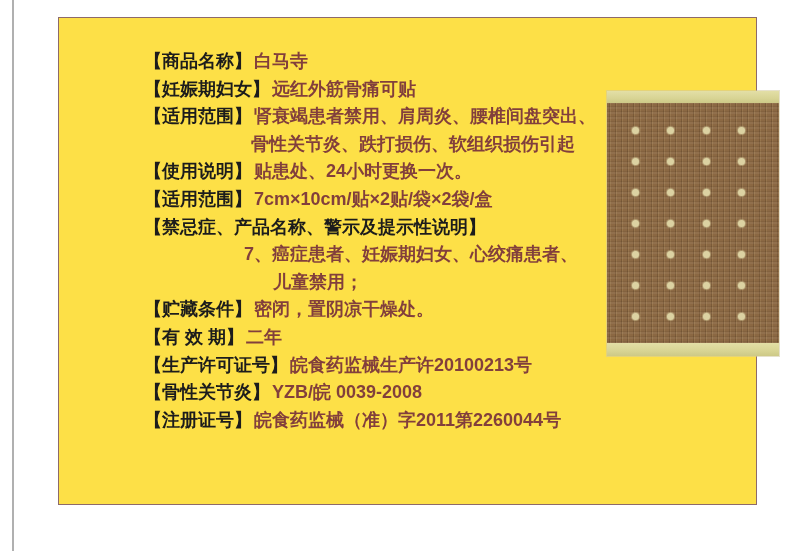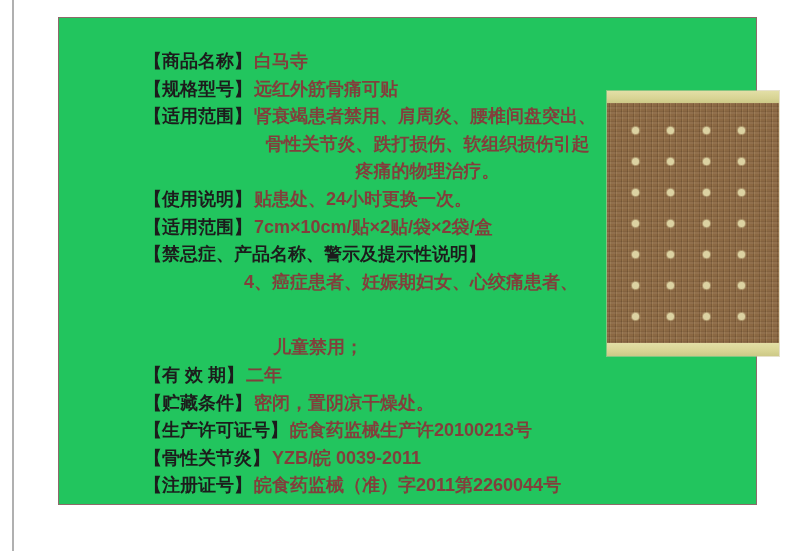--- a/index.html
+++ b/index.html
@@ -19,34 +19,34 @@
     font-family:"Liberation Sans","DejaVu Sans",sans-serif;
     width:810px;height:551px;position:relative;overflow:hidden;
   }
   .page{position:relative;width:810px;height:551px;background:#ffffff;}
   .left-rule{
     position:absolute;left:12px;top:0;width:2px;height:551px;
     background:var(--divider);
   }
   .panel{
     position:absolute;left:58px;top:17px;width:699px;height:488px;
-    border:1px solid var(--panel-border);background:#22c55e;
+    border:1px solid var(--panel-border);background:#fde047;
   }
   .doc{
     position:absolute;left:85px;top:30px;width:460px;
     font-size:18px;font-weight:bold;line-height:27.6px;
     color:var(--value-color);
     letter-spacing:0;
   }
   .line{white-space:nowrap;}
   .line .lbl{color:var(--label-color);}
   .line .val{color:var(--value-color);margin-left:2px;}
-  .line.cont{padding-left:105px;text-align:center;}
+  .line.cont{padding-left:105px;}
   .line.num{padding-left:98px;}
-  .line.numcont{padding-left:127px;margin-top:38px;}
+  .line.numcont{padding-left:127px;}
   
   .patch{
     position:absolute;left:548px;top:73px;width:172px;height:265px;
     background:
       repeating-linear-gradient(180deg, rgba(0,0,0,0.06) 0 1px, rgba(255,255,255,0.05) 1px 3px, rgba(0,0,0,0) 3px 5px),
       repeating-linear-gradient(90deg, var(--fabric) 0 2px, var(--fabric-dark) 2px 3px, var(--fabric-light) 3px 4px, var(--fabric) 4px 6px);
     box-shadow:0 0 0 1px rgba(210,200,160,0.55);
   }
   .patch-edge{
     position:absolute;left:0;width:172px;height:12px;
@@ -68,57 +68,54 @@
 
   <div class="left-rule"></div>
 
   <div class="panel">
 
     <div class="doc">
       <div class="line">
         <span class="lbl">【商品名称】</span><span class="val">白马寺</span>
       </div>
       <div class="line">
-        <span class="lbl">【规格型号】</span><span class="val">远红外筋骨痛可贴</span>
+        <span class="lbl">【妊娠期妇女】</span><span class="val">远红外筋骨痛可贴</span>
       </div>
       <div class="line">
         <span class="lbl">【适用范围】</span><span class="val">肾衰竭患者禁用、肩周炎、腰椎间盘突出、</span>
       </div>
       <div class="line cont">
         <span class="val">骨性关节炎、跌打损伤、软组织损伤引起</span>
-      </div>
-      <div class="line cont">
-        <span class="val">疼痛的物理治疗。</span>
       </div>
       <div class="line">
         <span class="lbl">【使用说明】</span><span class="val">贴患处、24小时更换一次。</span>
       </div>
       <div class="line">
         <span class="lbl">【适用范围】</span><span class="val">7cm×10cm/贴×2贴/袋×2袋/盒</span>
       </div>
       <div class="line">
         <span class="lbl">【禁忌症、产品名称、警示及提示性说明】</span>
       </div>
       <div class="line num">
-        <span class="val">4、癌症患者、妊娠期妇女、心绞痛患者、</span>
+        <span class="val">7、癌症患者、妊娠期妇女、心绞痛患者、</span>
       </div>
       <div class="line numcont">
         <span class="val">儿童禁用；</span>
       </div>
       <div class="line">
-        <span class="lbl">【有 效 期】</span><span class="val">二年</span>
+        <span class="lbl">【贮藏条件】</span><span class="val">密闭，置阴凉干燥处。</span>
       </div>
       <div class="line">
-        <span class="lbl">【贮藏条件】</span><span class="val">密闭，置阴凉干燥处。</span>
+        <span class="lbl">【有 效 期】</span><span class="val">二年</span>
       </div>
       <div class="line">
         <span class="lbl">【生产许可证号】</span><span class="val">皖食药监械生产许20100213号</span>
       </div>
       <div class="line">
-        <span class="lbl">【骨性关节炎】</span><span class="val">YZB/皖 0039-2011</span>
+        <span class="lbl">【骨性关节炎】</span><span class="val">YZB/皖 0039-2008</span>
       </div>
       <div class="line">
         <span class="lbl">【注册证号】</span><span class="val">皖食药监械（准）字2011第2260044号</span>
       </div>
     </div>
 
     <div class="patch">
       <div class="patch-edge top"></div>
       <div class="patch-edge bottom"></div>
       <div class="patch-holes">

